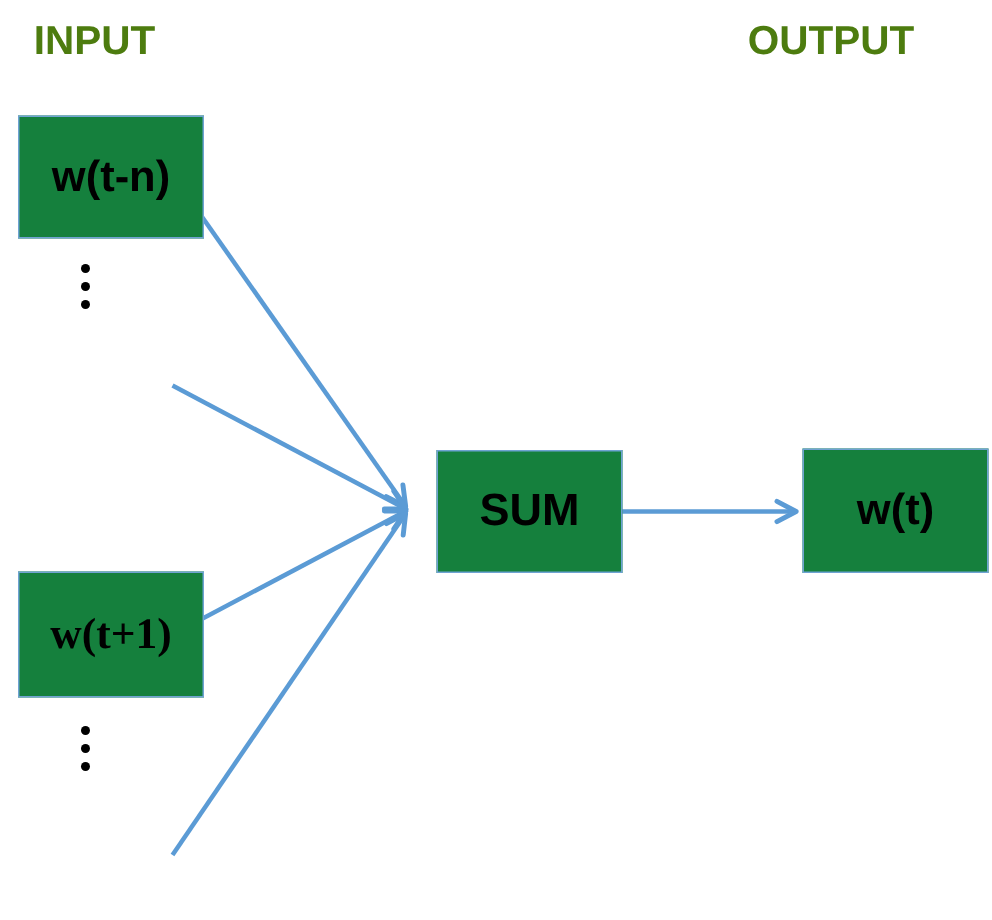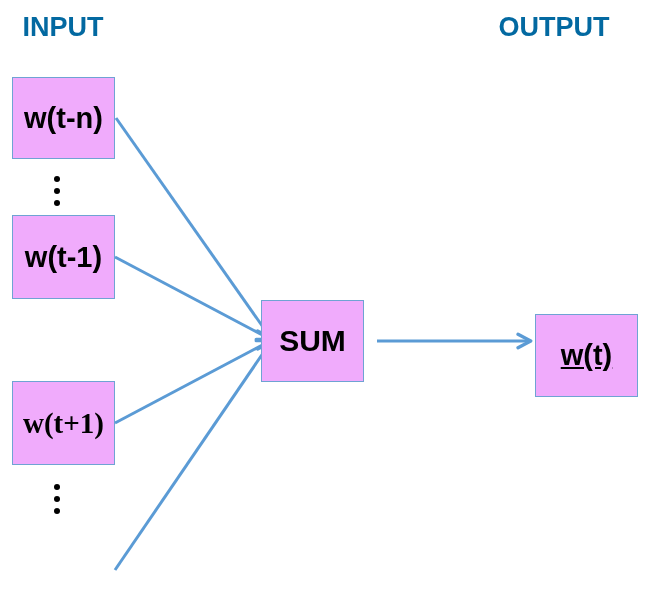--- a/index.html
+++ b/index.html
@@ -16,52 +16,52 @@
     overflow: hidden;
   }
   .col-header {
     position: absolute;
     top: 12px;
     height: 30px;
     line-height: 30px;
     text-align: center;
     font-size: 27px;
     font-weight: 700;
-    color: #0369a1;
+    color: #4d7c0f;
     letter-spacing: 0px;
     white-space: nowrap;
   }
   .header-input      { left: 8px;   width: 110px; }
   .header-projection { left: 229px; width: 190px; }
   .header-output     { left: 474px; width: 160px; }
 
   .node-box {
     position: absolute;
-    width: 103px;
+    width: 124px;
     height: 82px;
-    background: #f0abfc;
+    background: #15803d;
     border: 1.5px solid #6FA3D3;
     box-sizing: border-box;
     display: flex;
     align-items: center;
     justify-content: center;
   }
   .node-label {
     font-size: 29px;
     font-weight: 700;
     color: #000000;
     white-space: nowrap;
   }
   .box-wtminusn { left: 12px;  top: 77px;  }
   .box-wtminus1 { left: 12px;  top: 215px; height: 84px; }
   .box-wtplus1  { left: 12px;  top: 381px; height: 84px; font-family: Liberation Serif, serif; }
   .box-wtplusn  { left: 12px;  top: 529px; }
-  .box-sum      { left: 261px; top: 300px; }
+  .box-sum      { left: 291px; top: 300px; }
   .box-sum .node-label { font-size: 30px; }
-  .box-wt       { left: 535px; top: 314px; height: 83px; text-decoration: underline; }
+  .box-wt       { left: 535px; top: 299px; height: 83px; }
 
   .v-ellipsis {
     position: absolute;
     width: 10px;
     display: flex;
     flex-direction: column;
     align-items: center;
     gap: 6px;
   }
   .v-ellipsis .dot {
@@ -106,23 +106,20 @@
   <div class="node-box box-wtminusn">
     <span class="node-label">w(t-n)</span>
   </div>
 
   <div class="v-ellipsis ellipsis-1">
     <div class="dot"></div>
     <div class="dot"></div>
     <div class="dot"></div>
   </div>
 
-  <div class="node-box box-wtminus1">
-    <span class="node-label">w(t-1)</span>
-  </div>
 
   <div class="node-box box-wtplus1">
     <span class="node-label">w(t+1)</span>
   </div>
 
   <div class="v-ellipsis ellipsis-2">
     <div class="dot"></div>
     <div class="dot"></div>
     <div class="dot"></div>
   </div>

